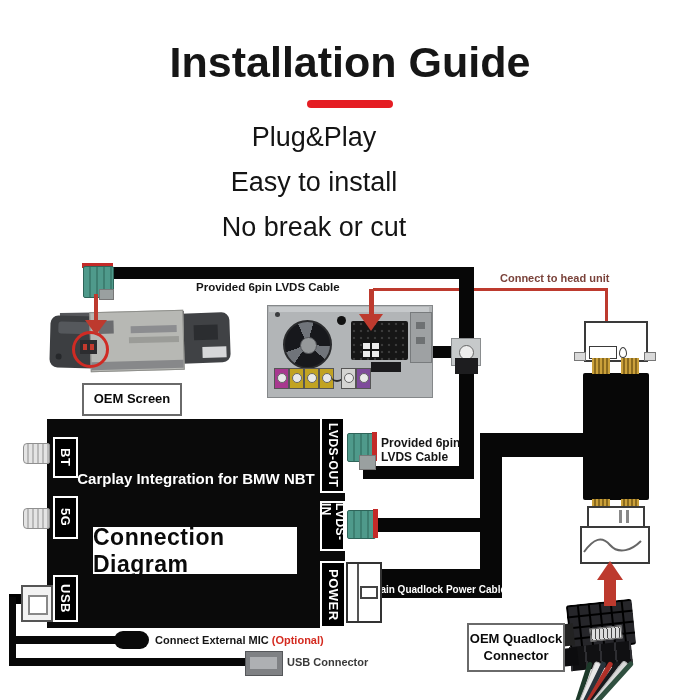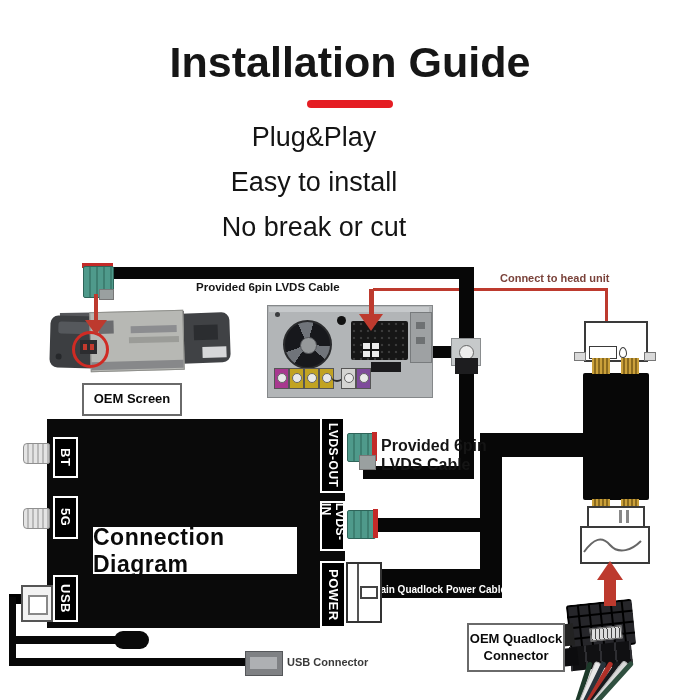--- a/index.html
+++ b/index.html
@@ -206,49 +206,54 @@
       <div class="wire" style="left:41px;background:#d8d8d8;border:0.5px solid #b5b5b5;transform:rotate(38deg);"></div>
       <div class="wire" style="left:48px;background:#2f4f3f;transform:rotate(42deg);"></div>
     </div>
   </div>
   <div class="labelbox" style="left:467px;top:607px;width:94px;height:45px;">
     <span>OEM Quadlock</span>
     <span>Connector</span>
   </div>
 
   <div class="devbox"></div>
+  <div class="boxtitle">Carplay Integration for BMW NBT</div>
   <div class="panel">Connection Diagram</div>
 
   <div class="portlabel" style="left:53px;top:421px;width:21px;height:37px;">BT</div>
   <div class="portlabel" style="left:53px;top:480px;width:21px;height:39px;">5G</div>
   <div class="portlabel" style="left:53px;top:559px;width:21px;height:43px;">USB</div>
   <div class="portlabel" style="left:320px;top:401px;width:21px;height:72px;font-size:12px;">LVDS-OUT</div>
   <div class="portlabel" style="left:320px;top:485px;width:21px;height:46px;font-size:12px;">LVDS-IN</div>
   <div class="portlabel" style="left:320px;top:545px;width:22px;height:63px;">POWER</div>
 
   <div class="antenna" style="left:23px;top:427px;width:25px;height:19px;"></div>
   <div class="antenna" style="left:23px;top:492px;width:25px;height:19px;"></div>
   <div class="abs" style="left:9px;top:578px;width:14px;height:10px;background:#000;z-index:2;"></div>
   <div class="abs" style="left:21px;top:569px;width:28px;height:33px;background:#f2f2f2;border:2px solid #555;z-index:3;">
     <div class="abs" style="left:5px;top:8px;width:16px;height:16px;border:2px solid #888;background:#fff;"></div>
   </div>
 
   <div class="cable" style="left:9px;top:581px;width:7px;height:67px;"></div>
   <div class="cable" style="left:9px;top:620px;width:109px;height:8px;"></div>
   <div class="cable" style="left:9px;top:642px;width:239px;height:8px;"></div>
   <div class="abs" style="left:114px;top:615px;width:35px;height:18px;background:#0a0a0a;border-radius:9px;z-index:3;"></div>
+  <div class="sm" style="left:155px;top:618px;">
+    <span>Connect External MIC</span>
+    <span style="color:#d42b20;">(Optional)</span>
+  </div>
   <div class="abs" style="left:245px;top:635px;width:36px;height:23px;background:#7f8184;border:1px solid #55575a;z-index:3;">
     <div class="abs" style="left:4px;top:5px;width:27px;height:12px;background:#aeb0b3;"></div>
   </div>
   <div class="sm" style="left:287px;top:640px;color:#3a3a3a;">USB Connector</div>
 
   <div class="teal" style="left:347px;top:417px;width:26px;height:27px;"></div>
   <div class="redstripe" style="left:372px;top:416px;width:5px;height:29px;"></div>
   <div class="graytab" style="left:359px;top:439px;width:15px;height:13px;"></div>
-  <div class="sm" style="left:381px;top:420px;font-size:16px;line-height:1.2;">
+  <div class="sm" style="left:381px;top:420px;font-size:12px;line-height:1.2;">
     <div>Provided 6pin</div>
     <div>LVDS Cable</div>
   </div>
   <div class="teal" style="left:347px;top:494px;width:27px;height:27px;"></div>
   <div class="redstripe" style="left:373px;top:493px;width:5px;height:29px;"></div>
 
   <div class="whiteconn" style="left:346px;top:546px;width:32px;height:57px;border-color:#333;">
     <div class="abs" style="left:9px;top:0px;width:0px;height:57px;border-left:2px solid #555;"></div>
     <div class="abs" style="left:12px;top:22px;width:14px;height:9px;border:2px solid #444;background:#fff;"></div>
   </div>

